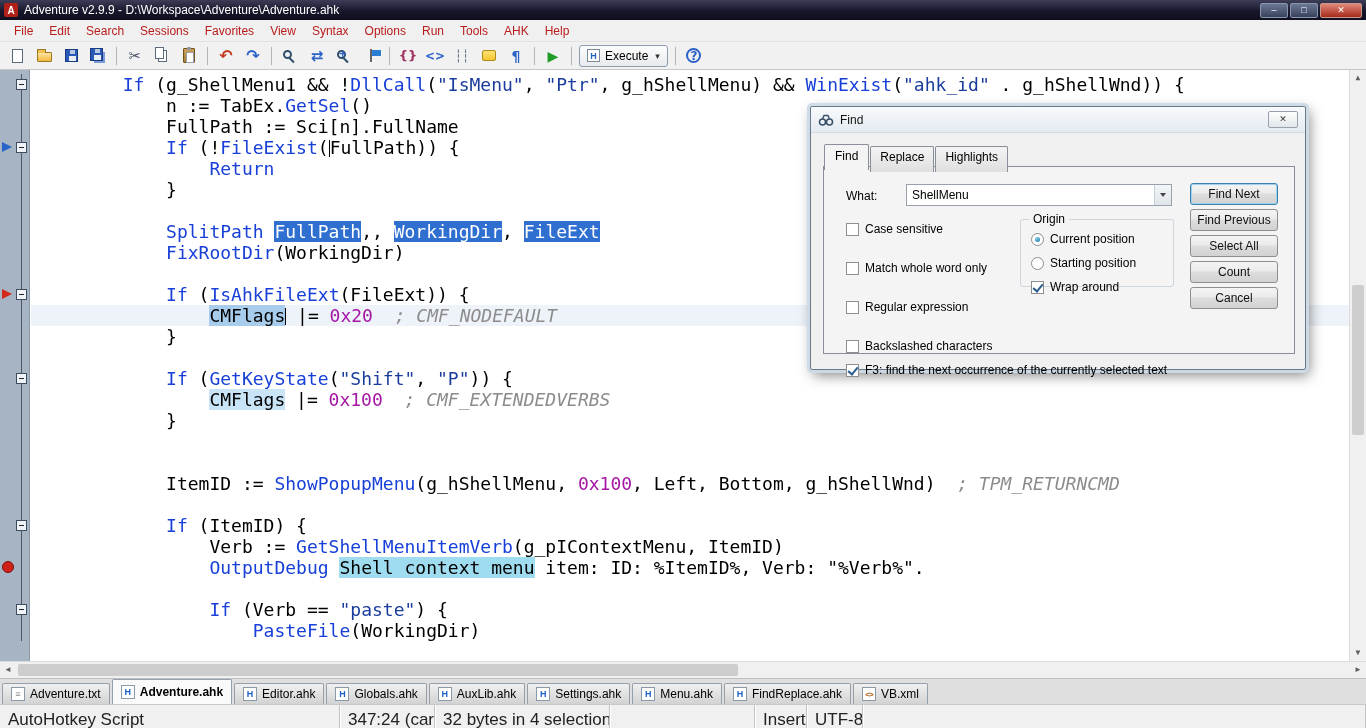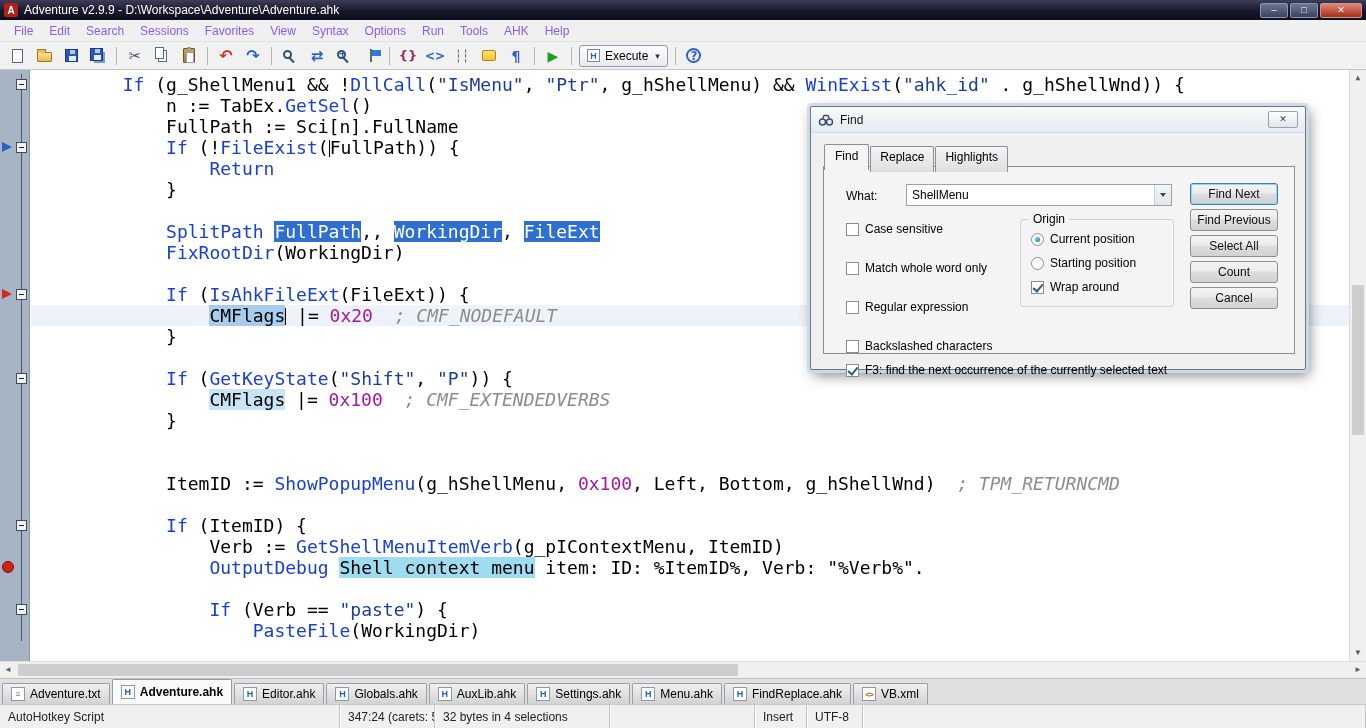--- a/index.html
+++ b/index.html
@@ -17,21 +17,21 @@
   .title-text { flex: 1; white-space: nowrap; overflow: hidden; }
   .win-controls { display: flex; gap: 2px; }
   .win-btn { width: 28px; height: 15px; border: 1px solid #8a96ad; border-radius: 2px;
     background: linear-gradient(#6b7894, #39425c); color: #fff; font-size: 9px;
     line-height: 12px; text-align: center; }
   .win-btn.close { width: 42px; background: linear-gradient(#e08878, #a62b1c); border-color: #c89a8e; }
 
   
   .menubar { height: 22px; flex: none; background: #f0f0f0; display: flex; align-items: center;
     padding-left: 6px; font-size: 12px; border-bottom: 1px solid #e2e2e2; }
-  .menu-item { padding: 3px 8px; color: #8b5cf6; }
+  .menu-item { padding: 3px 8px; color: #b91c1c; }
 
   
   .toolbar { height: 28px; flex: none; background: #f1f1f1; border-bottom: 1px solid #c6c6c6;
     display: flex; align-items: center; padding-left: 4px; gap: 1px; }
   .tb-btn { width: 26px; height: 24px; border: none; background: transparent;
     display: flex; align-items: center; justify-content: center; padding: 0; }
   .tb-sep { width: 1px; height: 18px; background: #b5b5b5; margin: 0 4px; flex: none; }
   .ic { width: 20px; height: 20px; display: flex; align-items: center; justify-content: center;
     font-family: "DejaVu Sans", sans-serif; }
   .ic.circ { width: 15px; height: 15px; border: 2px solid #2a62c8; border-radius: 50%; }
@@ -131,21 +131,21 @@
     background: linear-gradient(#f0f0f0, #d2d2d2); font-size: 12px; white-space: nowrap; }
   .ftab.active { height: 25px; background: #fafafa; font-weight: bold; }
   .ftab-ic { width: 14px; height: 14px; background: #fff; border: 1px solid #8a9aa8; flex: none;
     font-size: 9px; font-weight: bold; color: #1e62c8; display: flex; align-items: center;
     justify-content: center; }
   .ftab-ic.txt { color: #888; font-size: 9px; }
   .ftab-ic.xml { color: #b05a10; font-size: 8px; letter-spacing: -1px; }
 
   
   .statusbar { height: 24px; flex: none; background: #f0f0f0; border-top: 1px solid #c8c8c8;
-    display: flex; align-items: stretch; font-size: 12px; color: #222; }
+    display: flex; align-items: stretch; font-size: 17px; color: #222; }
   .sb-sec { border-right: 1px solid #c3c3c3; box-shadow: 1px 0 0 #fff; padding: 5px 8px 0 8px;
     white-space: nowrap; overflow: hidden; flex: none; }
   .sb-sec.flex { flex: 1; }
 
   
   .dialog { position: absolute; left: 810px; top: 106px; width: 496px; height: 264px;
     background: #f0f0f0; border: 1px solid #68798a; border-radius: 2px; z-index: 50;
     box-shadow: 0 0 0 3px rgba(205, 218, 230, 0.95), 3px 5px 14px rgba(0, 0, 0, 0.5);
     font-size: 12px; }
   .dlg-title { height: 26px; display: flex; align-items: center; padding: 0 7px;
@@ -180,21 +180,21 @@
     gap: 25px; }
   .chk { display: flex; align-items: center; gap: 6px; height: 14px; white-space: nowrap; }
   .box { width: 13px; height: 13px; background: #fff; border: 1px solid #8e8e8e; position: relative;
     flex: none; }
   .box.checked::after { content: ""; position: absolute; left: 3px; top: 0; width: 4px; height: 8px;
     border-right: 2px solid #2b5d8e; border-bottom: 2px solid #2b5d8e; transform: rotate(40deg); }
   .radio { width: 13px; height: 13px; background: #fff; border: 1px solid #8e8e8e;
     border-radius: 50%; position: relative; flex: none; }
   .radio.selected::after { content: ""; position: absolute; left: 3px; top: 3px; width: 5px;
     height: 5px; border-radius: 50%; background: radial-gradient(circle at 35% 30%, #7fd0ee, #1f6a9e); }
-  .grp { position: absolute; left: 196px; top: 52px; width: 154px; height: 88px;
+  .grp { position: absolute; left: 196px; top: 52px; width: 154px; height: 68px;
     border: 1px solid #cdd5dd; border-radius: 3px; }
   .grp-label { position: absolute; top: -8px; left: 8px; background: #f4f4f4; padding: 0 4px; }
   .grp-items { position: absolute; left: 10px; top: 12px; display: flex; flex-direction: column;
     gap: 10px; }
   .f3-row { position: absolute; left: 22px; top: 160px; margin-top: 36px; }
 </style>
 </head>
 <body>
 
 <div class="app">

